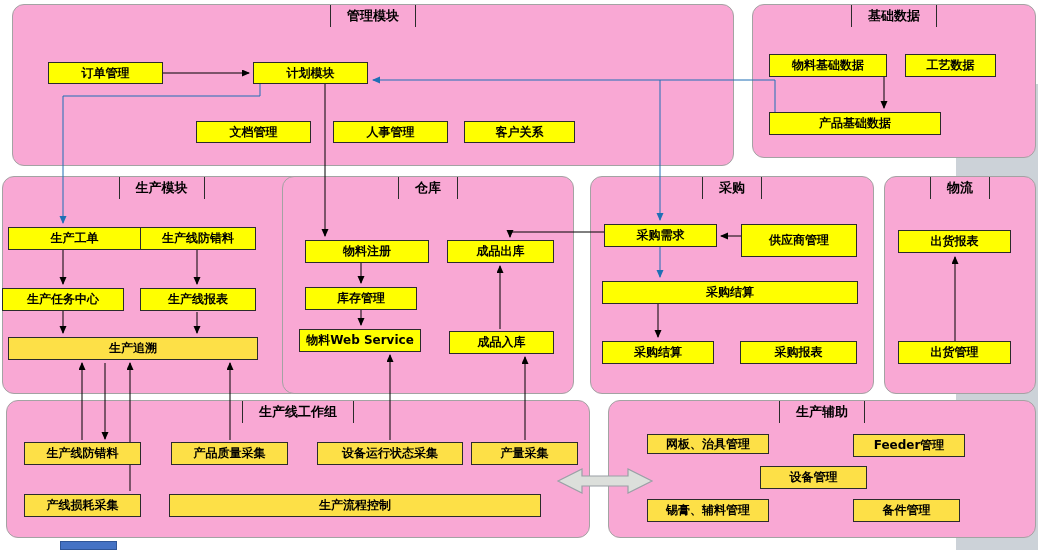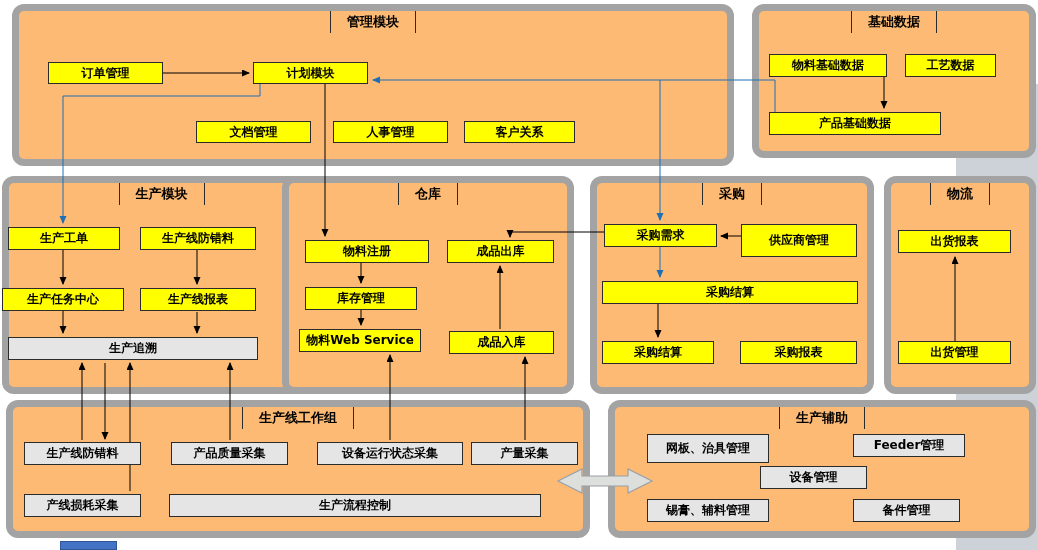--- a/index.html
+++ b/index.html
@@ -5,37 +5,37 @@
   * { box-sizing: border-box; margin: 0; padding: 0; }
   html,body { width:1038px; height:550px; }
   body {
     position: relative;
     background: #ffffff;
     font-family: "DejaVu Sans", "Liberation Sans", sans-serif;
     overflow: hidden;
   }
   .grayband { position:absolute; z-index:0; background:#ccd2d8; }
   .container {
-    position:absolute; z-index:1; background:#fdba74;
-    border:7px solid #a3a3a3; border-radius:12px;
+    position:absolute; z-index:1; background:#f9a8d4;
+    border:1px solid #a3a3a3; border-radius:12px;
   }
   .ctitle {
     position:absolute; top:0; left:50%; transform:translateX(-50%);
     height:22px; line-height:22px; padding:0 16px;
     border-left:1px solid #2b2b2b; border-right:1px solid #2b2b2b;
     font-size:13px; font-weight:600; white-space:nowrap; color:#000;
   }
   #arrows { position:absolute; left:0; top:0; z-index:2; pointer-events:none; }
   .box {
     position:absolute; z-index:3; display:flex; align-items:center; justify-content:center;
     font-size:12px; font-weight:600; color:#000;
     border:1px solid #2b2b2b; white-space:nowrap; text-align:center;
   }
   .yellow { background:#ffff00; }
-  .green  { background:#e5e5e5; }
+  .green  { background:#fde047; }
   .bluestub { position:absolute; z-index:3; background:#4472c4; border:1px solid #2f5597; }
 </style>
 </head>
 <body>
 
 <div class="grayband" style="left:956px;top:84px;width:82px;height:466px"></div>
 
 <div class="container" style="left:12px;top:4px;width:722px;height:162px">
   <div class="ctitle">管理模块</div>
 </div>
@@ -108,21 +108,21 @@
 <div class="box yellow" style="left:48px;top:62px;width:115px;height:22px">订单管理</div>
 <div class="box yellow" style="left:253px;top:62px;width:115px;height:22px">计划模块</div>
 <div class="box yellow" style="left:196px;top:121px;width:115px;height:22px">文档管理</div>
 <div class="box yellow" style="left:333px;top:121px;width:115px;height:22px">人事管理</div>
 <div class="box yellow" style="left:464px;top:121px;width:111px;height:22px">客户关系</div>
 
 <div class="box yellow" style="left:769px;top:54px;width:118px;height:23px">物料基础数据</div>
 <div class="box yellow" style="left:905px;top:54px;width:91px;height:23px">工艺数据</div>
 <div class="box yellow" style="left:769px;top:112px;width:172px;height:23px">产品基础数据</div>
 
-<div class="box yellow" style="left:8px;top:227px;width:112px;height:23px">生产工单</div>
+<div class="box yellow" style="left:8px;top:227px;width:133px;height:23px">生产工单</div>
 <div class="box yellow" style="left:140px;top:227px;width:116px;height:23px">生产线防错料</div>
 <div class="box yellow" style="left:2px;top:288px;width:122px;height:23px">生产任务中心</div>
 <div class="box yellow" style="left:140px;top:288px;width:116px;height:23px">生产线报表</div>
 <div class="box green" style="left:8px;top:337px;width:250px;height:23px">生产追溯</div>
 
 <div class="box yellow" style="left:305px;top:240px;width:124px;height:23px">物料注册</div>
 <div class="box yellow" style="left:447px;top:240px;width:107px;height:23px">成品出库</div>
 <div class="box yellow" style="left:305px;top:287px;width:112px;height:23px">库存管理</div>
 <div class="box yellow" style="left:299px;top:329px;width:122px;height:23px">物料Web Service</div>
 <div class="box yellow" style="left:449px;top:331px;width:105px;height:23px">成品入库</div>
@@ -136,19 +136,19 @@
 <div class="box yellow" style="left:898px;top:230px;width:113px;height:23px">出货报表</div>
 <div class="box yellow" style="left:898px;top:341px;width:113px;height:23px">出货管理</div>
 
 <div class="box green" style="left:24px;top:442px;width:117px;height:23px">生产线防错料</div>
 <div class="box green" style="left:171px;top:442px;width:117px;height:23px">产品质量采集</div>
 <div class="box green" style="left:317px;top:442px;width:146px;height:23px">设备运行状态采集</div>
 <div class="box green" style="left:471px;top:442px;width:107px;height:23px">产量采集</div>
 <div class="box green" style="left:24px;top:494px;width:117px;height:23px">产线损耗采集</div>
 <div class="box green" style="left:169px;top:494px;width:372px;height:23px">生产流程控制</div>
 
-<div class="box green" style="left:647px;top:434px;width:122px;height:29px">网板、治具管理</div>
+<div class="box green" style="left:647px;top:434px;width:122px;height:20px">网板、治具管理</div>
 <div class="box green" style="left:853px;top:434px;width:112px;height:23px">Feeder管理</div>
 <div class="box green" style="left:760px;top:466px;width:107px;height:23px">设备管理</div>
 <div class="box green" style="left:647px;top:499px;width:122px;height:23px">锡膏、辅料管理</div>
 <div class="box green" style="left:853px;top:499px;width:107px;height:23px">备件管理</div>
 
 <div class="bluestub" style="left:60px;top:541px;width:57px;height:9px"></div>
 
 </body></html>

